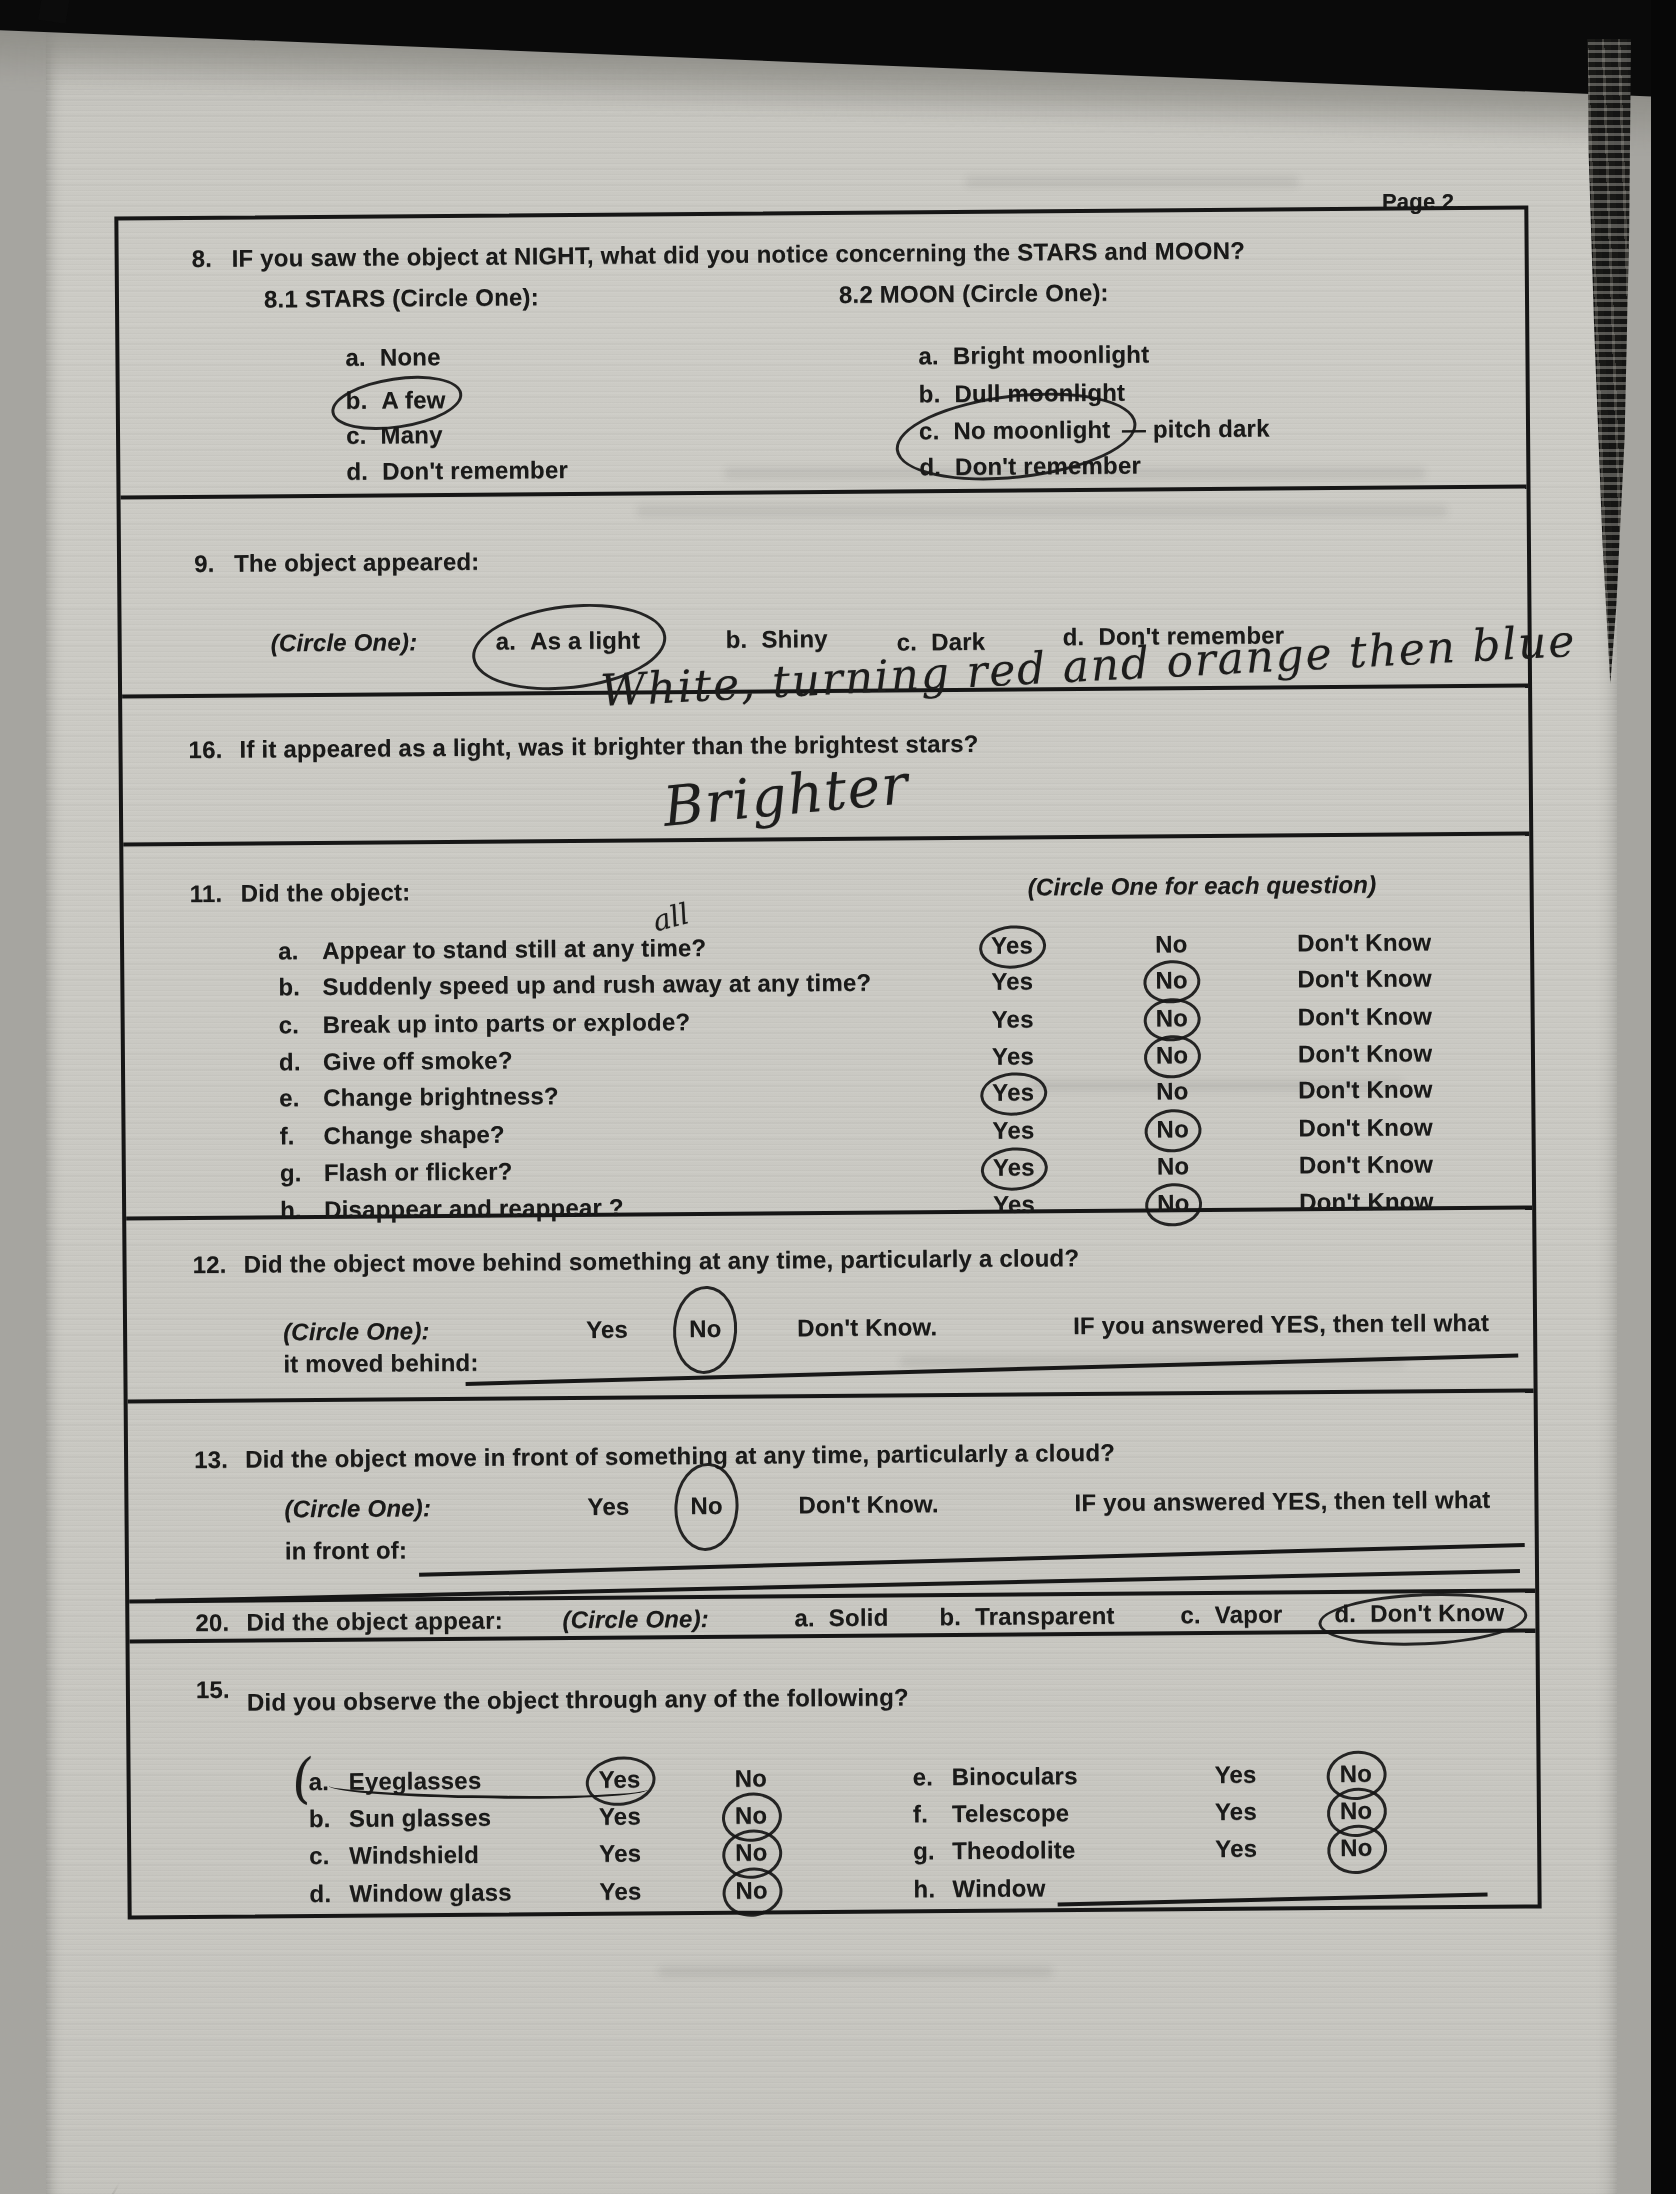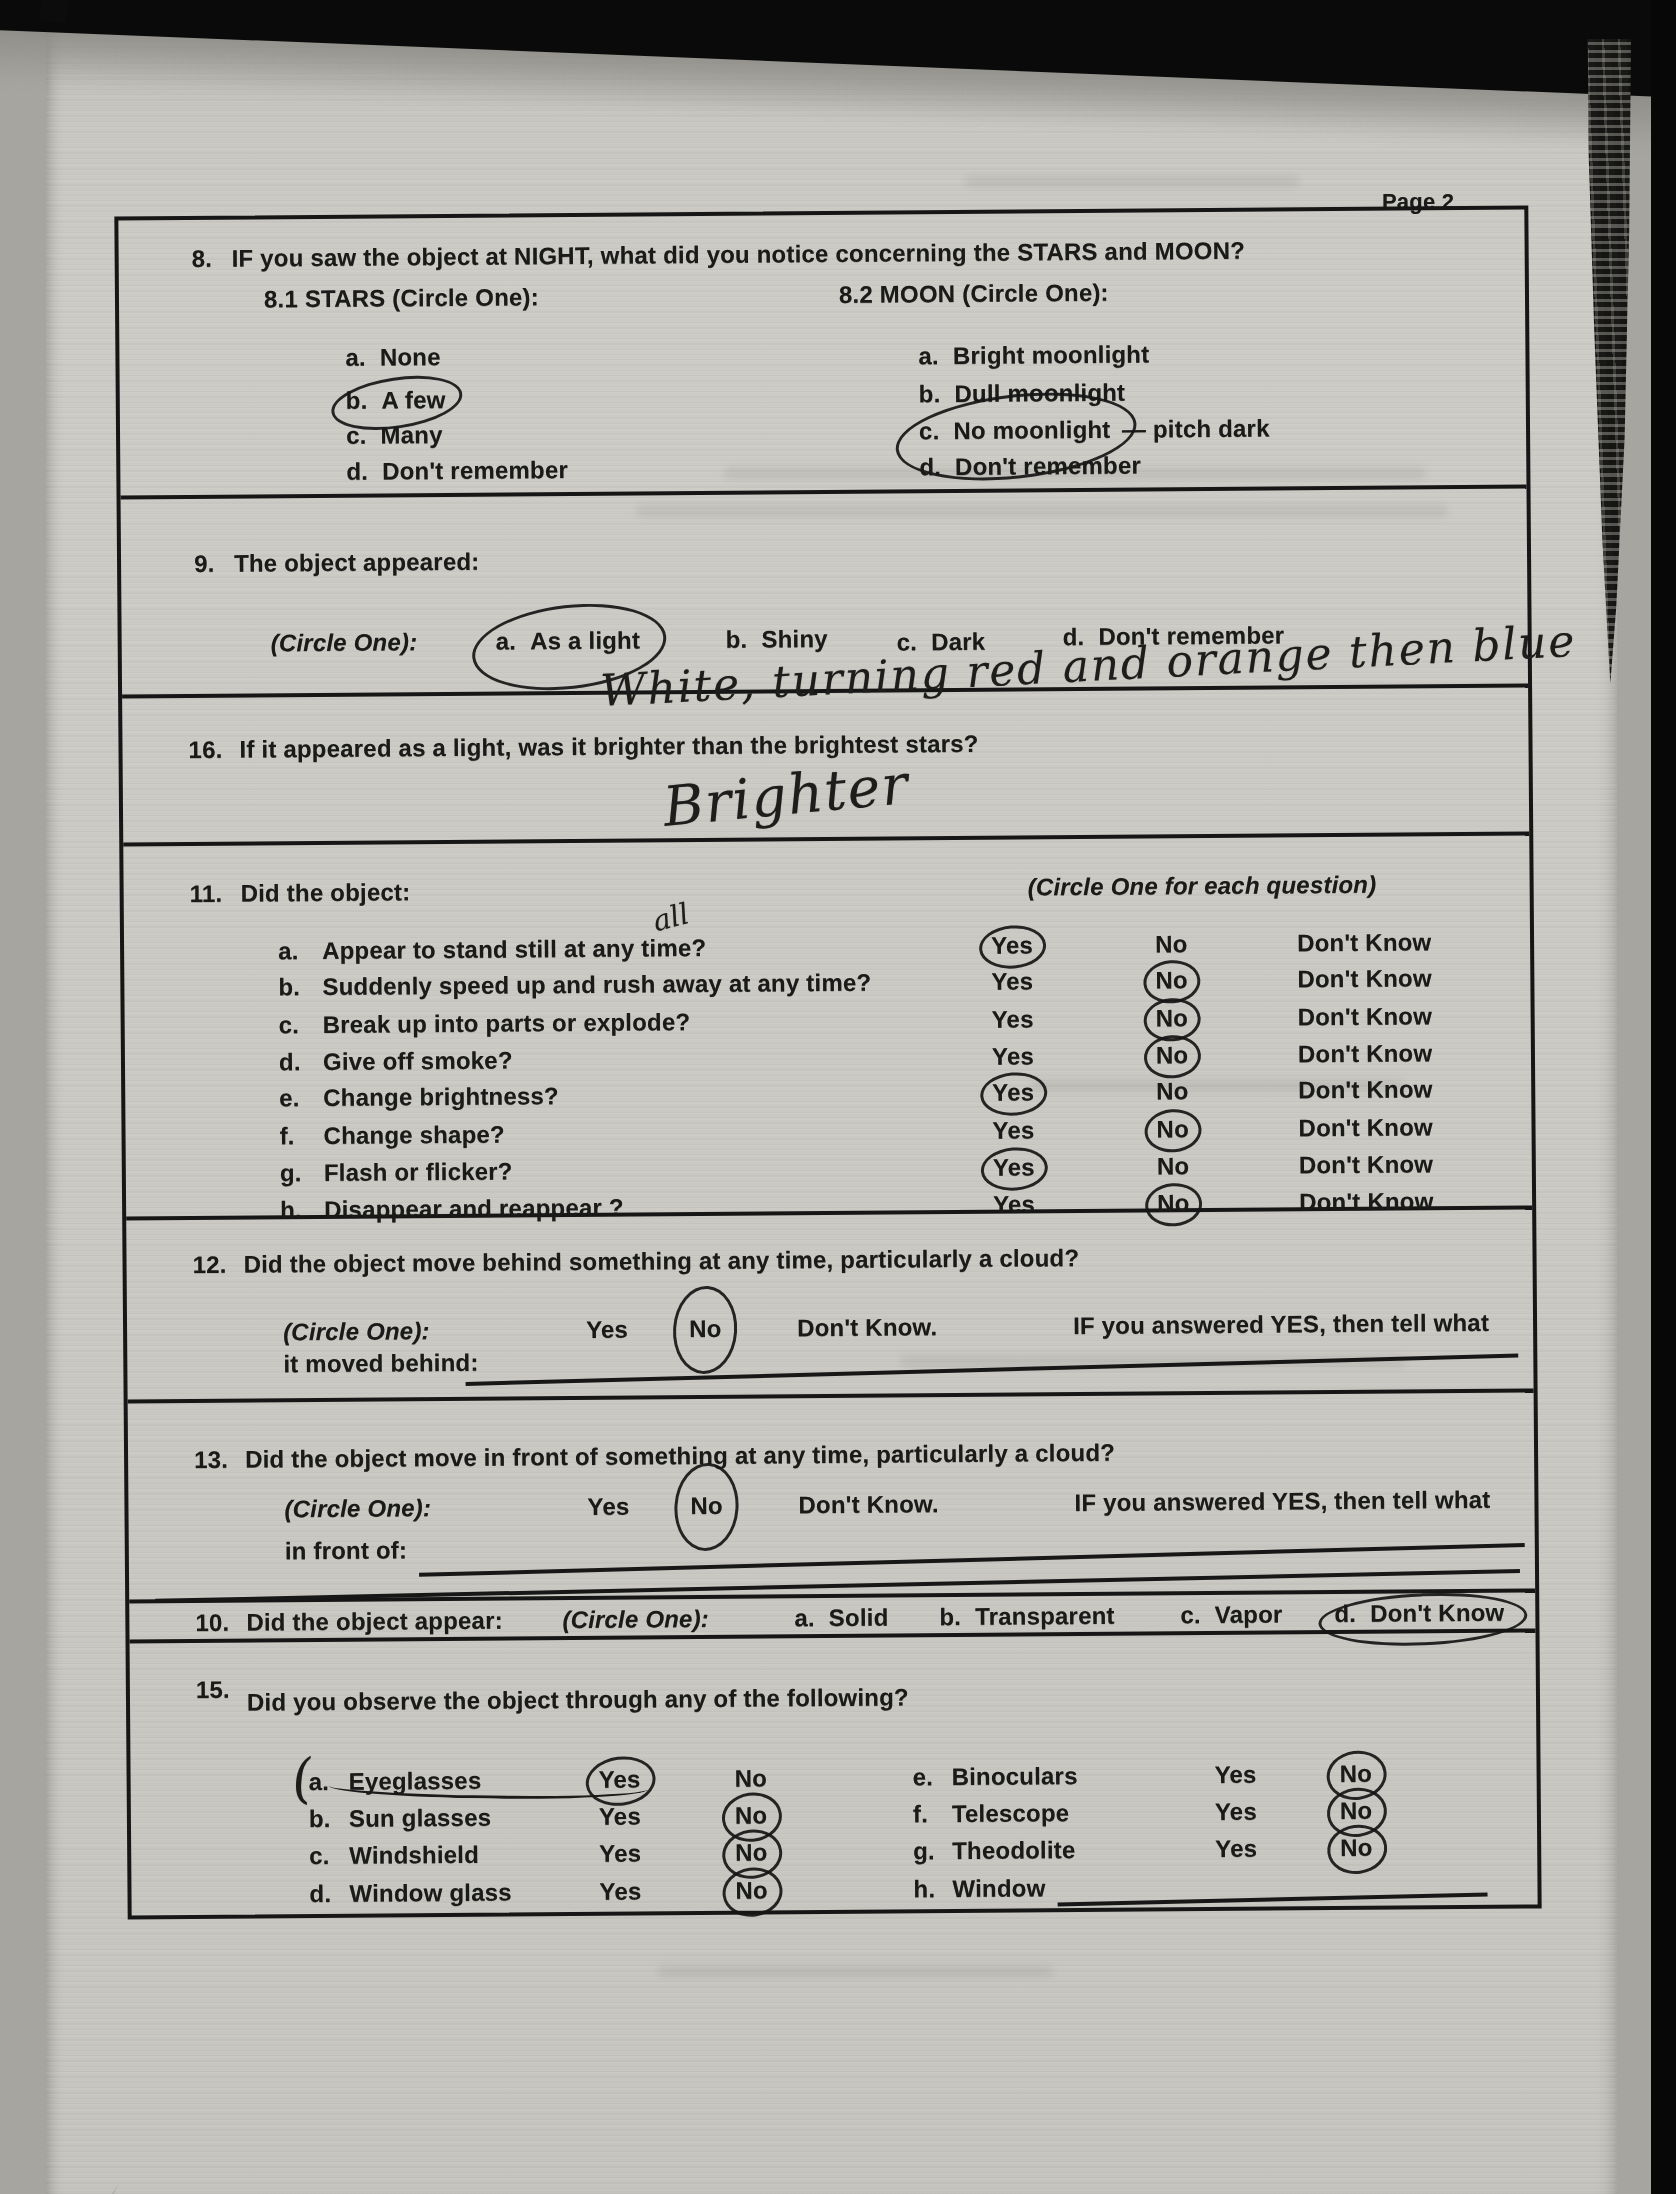--- a/index.html
+++ b/index.html
@@ -227,21 +227,21 @@
       <span class="t" style="left:459px;top:94px">Yes</span>
       <span class="t" style="left:562px;top:94px"><span class="circw c-tall circled">No</span></span>
       <span class="t" style="left:670px;top:94px">Don't Know.</span>
       <span class="t" style="left:946px;top:94px">IF you answered YES, then tell what</span>
       <span class="t" style="left:156px;top:136px">in front of:</span>
       <div class="bline" style="left:290px;top:161px;width:1106px;transform:rotate(-1.1deg)"></div>
       <div class="bline" style="left:26px;top:186px;width:1365px;transform:rotate(-.8deg)"></div>
     </div>
 
     <div class="sec" style="height:36px">
-      <span class="t" style="left:66px;top:7px">10.</span>
+      <span class="t" style="left:66px;top:7px">20.</span>
       <span class="t" style="left:117px;top:7px">Did the object appear:</span>
       <span class="t it" style="left:433px;top:7px">(Circle One):</span>
       <span class="t" style="left:665px;top:7px"><span class="key">a.</span><span class="lbl">Solid</span></span>
       <span class="t" style="left:810px;top:7px"><span class="key">b.</span><span class="lbl">Transparent</span></span>
       <span class="t" style="left:1051px;top:7px"><span class="key">c.</span><span class="lbl">Vapor</span></span>
       <span class="t" style="left:1205px;top:7px;z-index:6"><span class="circw c-wide circled"><span class="key">d.</span><span class="lbl">Don't Know</span></span></span>
     </div>
 
     <div class="sec last" style="height:273px">
       <span class="t" style="left:66px;top:34px">15.</span>

